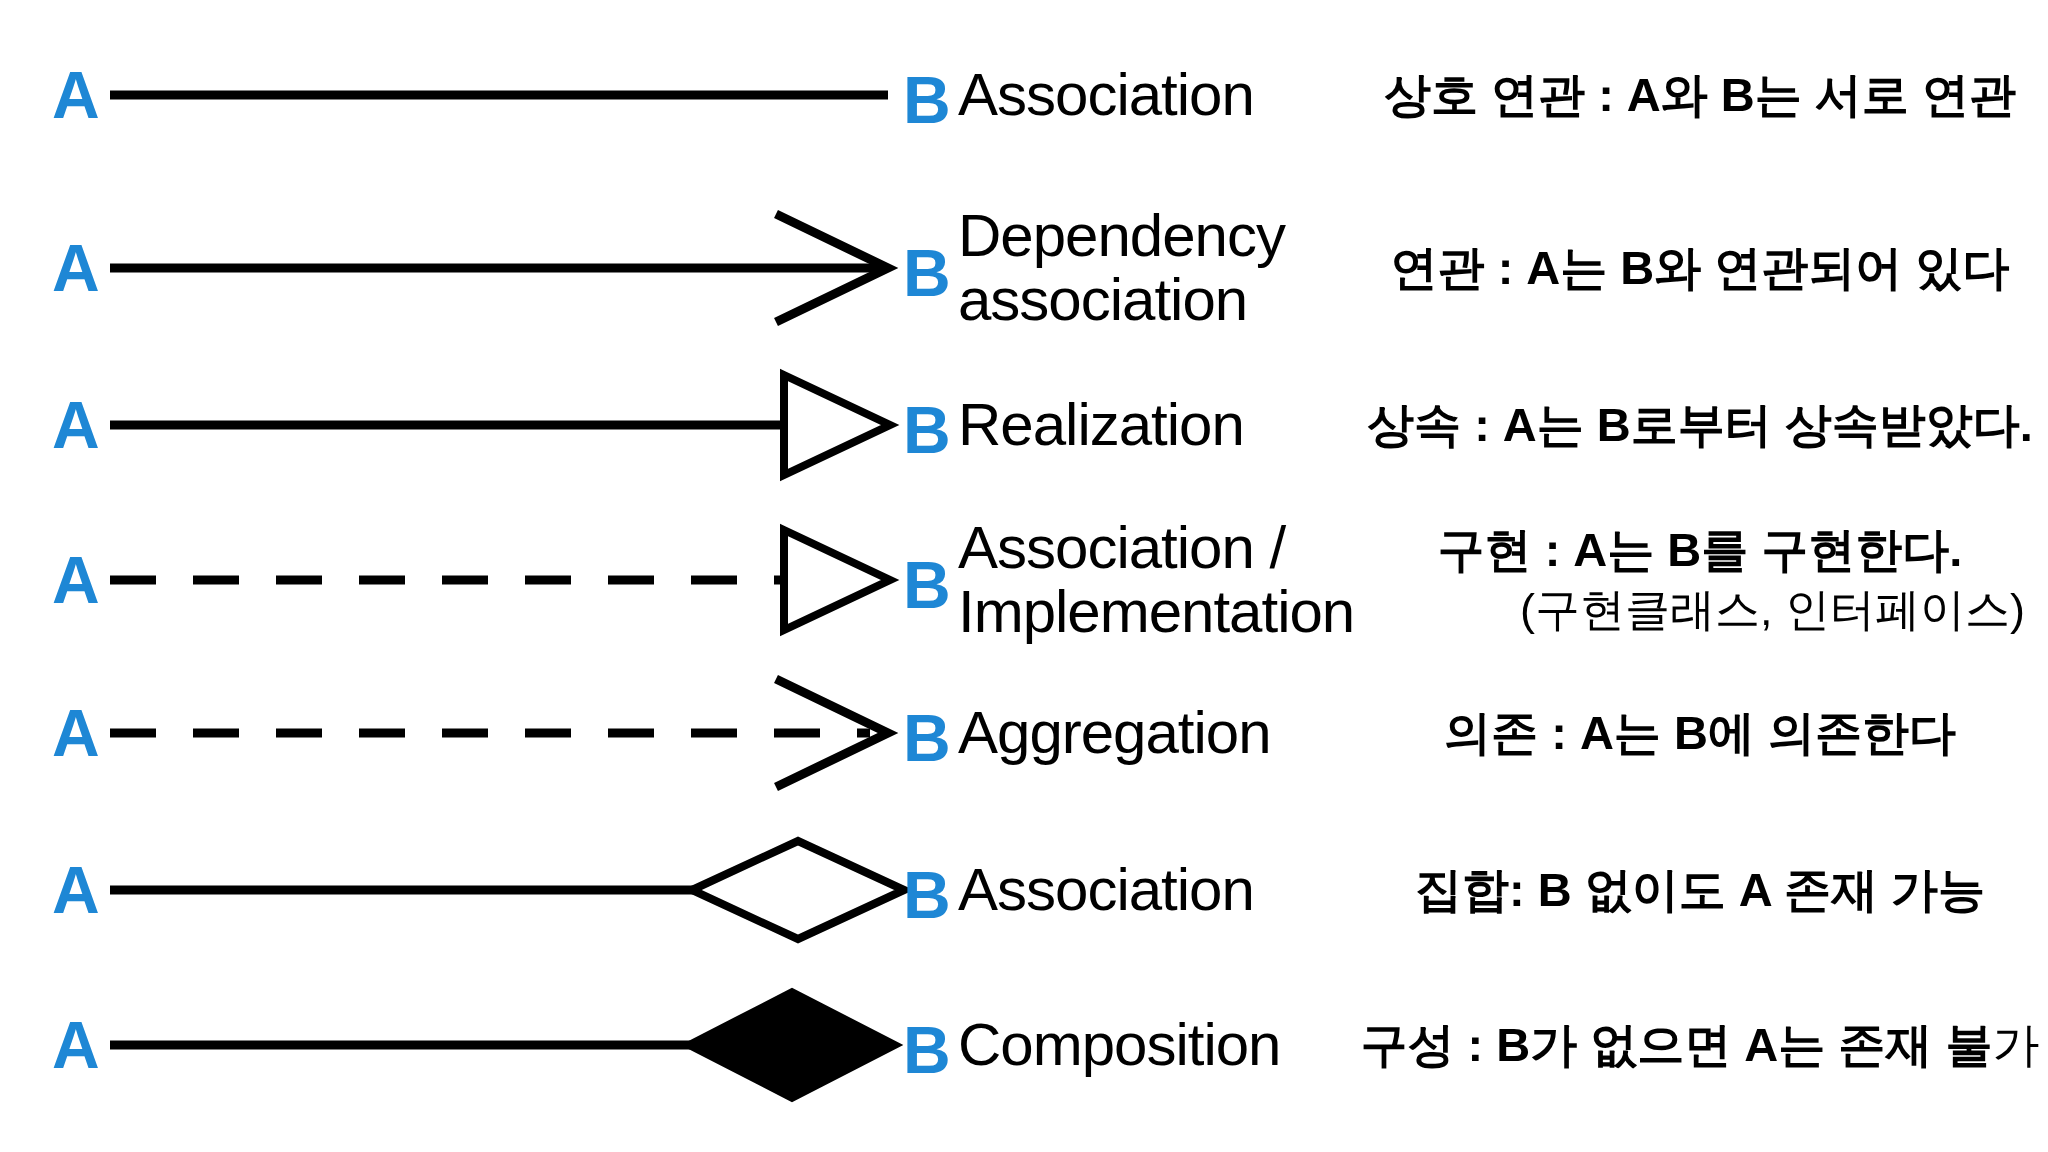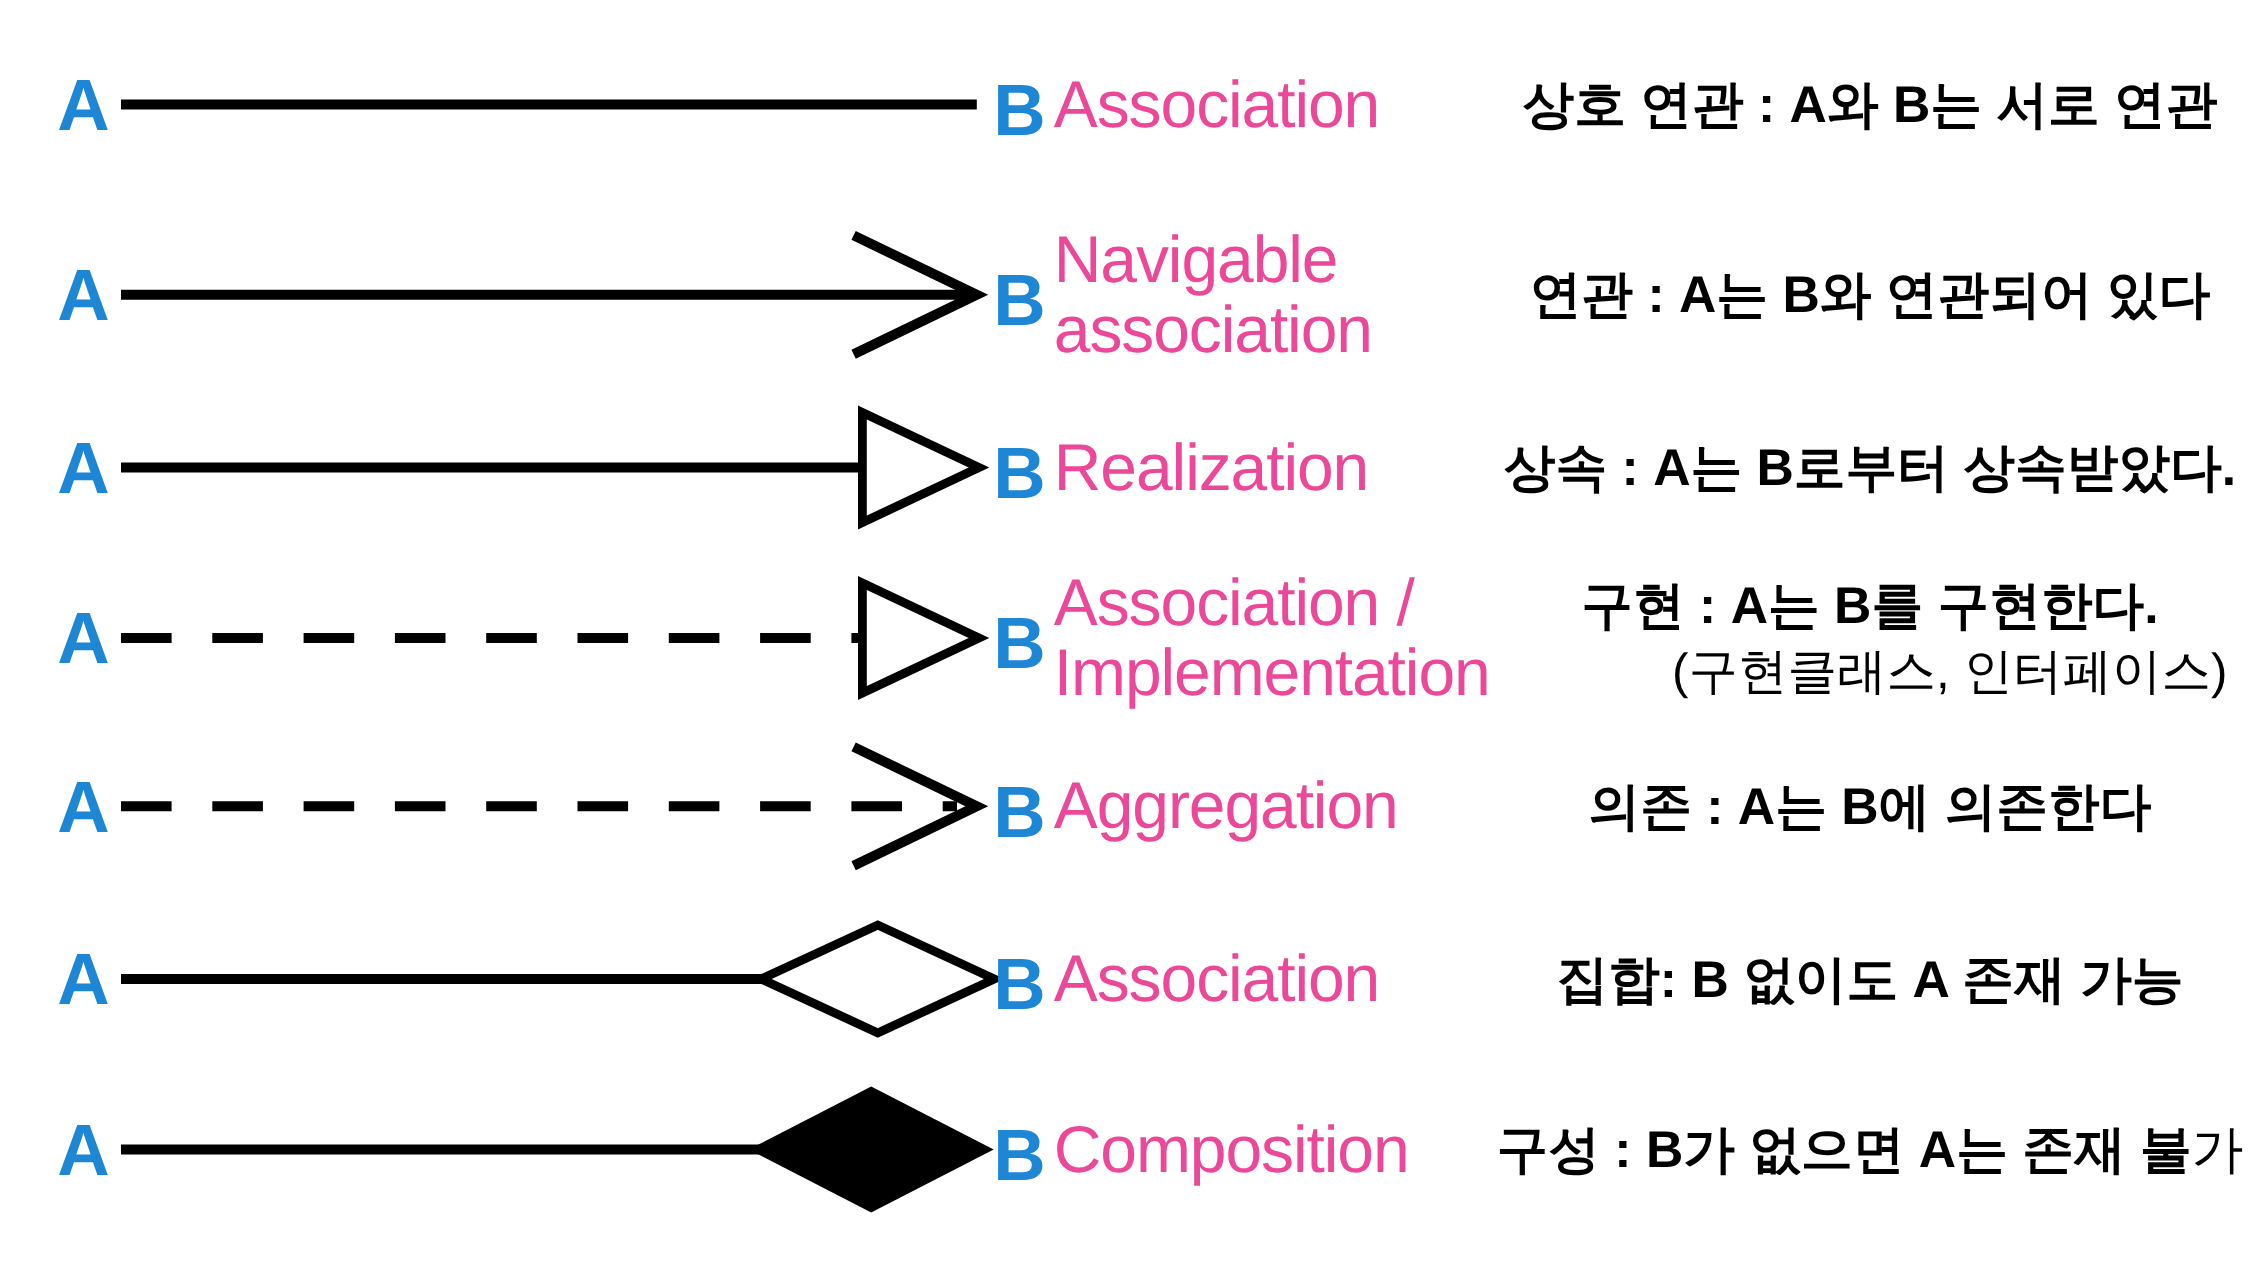--- a/index.html
+++ b/index.html
@@ -18,21 +18,21 @@
   .ep.a { left: 52px; }
   .ep.b { left: 903px; transform: translateY(-43%); }
   svg.conn { position: absolute; left: 100px; top: 0; width: 810px; height: 160px; }
   svg.conn line { stroke: #000; stroke-width: 9; }
   svg.conn line.dashed { stroke-dasharray: 46 37; }
   svg.conn polyline.open-arrow { fill: none; stroke: #000; stroke-width: 9; }
   svg.conn polygon.hollow { fill: #ffffff; stroke: #000; stroke-width: 8; stroke-linejoin: miter; }
   svg.conn polygon.filled { fill: #000000; stroke: #000; stroke-width: 4; }
   .name {
     position: absolute; left: 958px; top: 50%; transform: translateY(-50%);
-    font-size: 60px; color: #ec4899; line-height: 64px; letter-spacing: -1px;
+    font-size: 60px; color: #000000; line-height: 64px; letter-spacing: -1px;
     white-space: nowrap;
   }
   .name span { display: block; }
   .kor {
     position: absolute; left: 1350px; width: 700px; top: 50%; transform: translateY(-50%);
     font-size: 47px; font-weight: bold; color: #000; text-align: center; line-height: 60px;
   }
   .kor span { display: block; white-space: nowrap; }
   .kor .inline { display: inline; text-align: center; }
   .kor .paren { font-weight: normal; font-size: 45px; margin-left: 145px; }
@@ -56,21 +56,21 @@
 </div>
 
 <div class="row" style="top:188px">
   <span class="ep a">A</span>
   <svg class="conn" viewBox="0 0 810 160">
     <line x1="10" y1="80" x2="786" y2="80"></line>
     <polyline class="open-arrow" points="676,26 788,80 676,134"></polyline>
   </svg>
   <span class="ep b">B</span>
   <div class="name">
-    <span>Navigable</span>
+    <span>Dependency</span>
     <span>association</span>
   </div>
   <div class="kor">
     <span>연관 : A는 B와 연관되어 있다</span>
   </div>
 </div>
 
 <div class="row" style="top:345px">
   <span class="ep a">A</span>
   <svg class="conn" viewBox="0 0 810 160">

